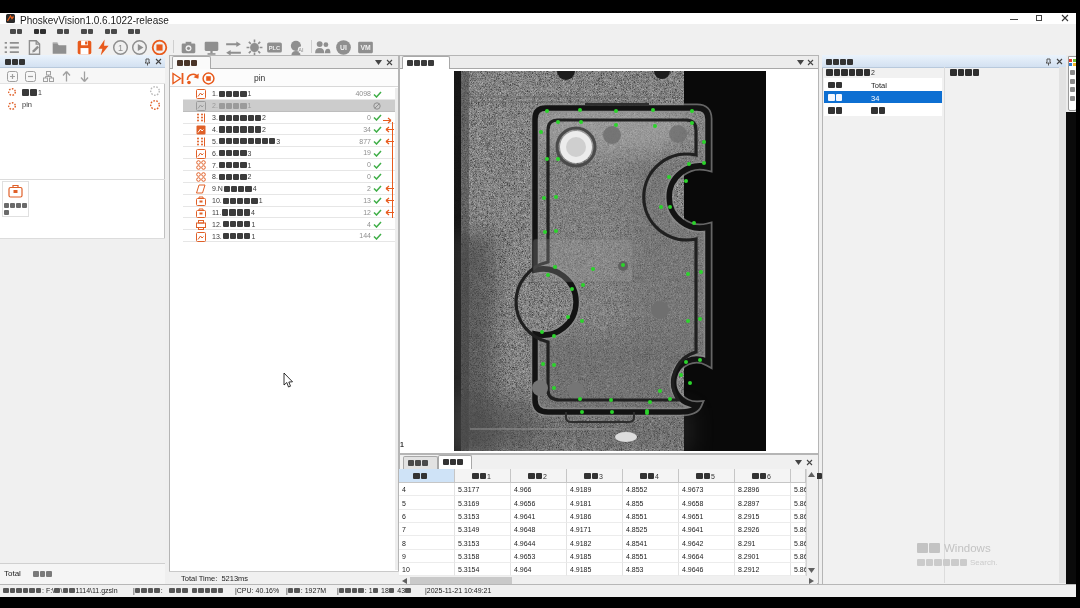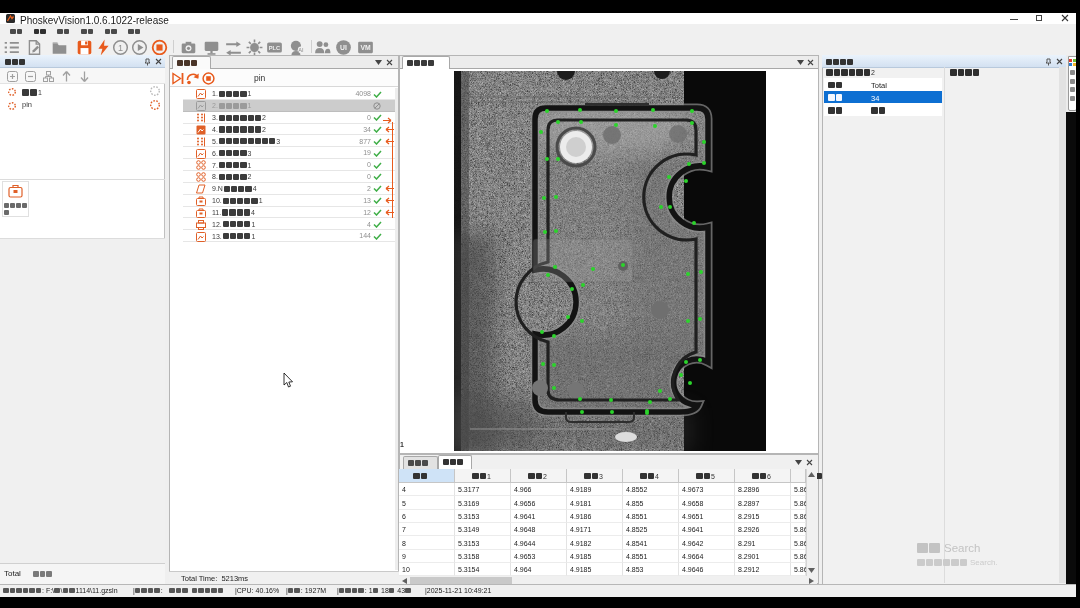--- a/index.html
+++ b/index.html
@@ -904,21 +904,21 @@
     <i style="display:inline-block;width:6.5px;height:6.5px;background:#333;margin-right:1px;border-radius:1px;vertical-align:0px"></i>
     <i style="display:inline-block;width:6.5px;height:6.5px;background:#333;margin-right:1px;border-radius:1px;vertical-align:0px"></i>
   </div>
 <div style="position:absolute;left:871px;top:105.5px;height:10px;display:flex;align-items:center;white-space:nowrap;">
     <i style="display:inline-block;width:6.5px;height:6.5px;background:#333;margin-right:1px;border-radius:1px;vertical-align:0px"></i>
     <i style="display:inline-block;width:6.5px;height:6.5px;background:#333;margin-right:1px;border-radius:1px;vertical-align:0px"></i>
   </div>
 <div style="position:absolute;left:917px;top:541px;height:14px;display:flex;align-items:center;white-space:nowrap;">
     <i style="display:inline-block;width:10.5px;height:10.5px;background:#c3c3c3;margin-right:1.5px;border-radius:1px;vertical-align:0px"></i>
     <i style="display:inline-block;width:10.5px;height:10.5px;background:#c3c3c3;margin-right:1.5px;border-radius:1px;vertical-align:0px"></i>
-    <span style="font-size:11.5px;color:#c3c3c3;margin-left:3px">Search</span>
+    <span style="font-size:11.5px;color:#c3c3c3;margin-left:3px">Windows</span>
   </div>
 <div style="position:absolute;left:917px;top:557px;height:11px;display:flex;align-items:center;white-space:nowrap;">
     <i style="display:inline-block;width:7.5px;height:7.5px;background:#cbcbcb;margin-right:1px;border-radius:1px;vertical-align:0px"></i>
     <i style="display:inline-block;width:7.5px;height:7.5px;background:#cbcbcb;margin-right:1px;border-radius:1px;vertical-align:0px"></i>
     <span style="font-size:8px;color:#cbcbcb">​</span>
     <i style="display:inline-block;width:7.5px;height:7.5px;background:#cbcbcb;margin-right:1px;border-radius:1px;vertical-align:0px"></i>
     <i style="display:inline-block;width:7.5px;height:7.5px;background:#cbcbcb;margin-right:1px;border-radius:1px;vertical-align:0px"></i>
     <i style="display:inline-block;width:7.5px;height:7.5px;background:#cbcbcb;margin-right:1px;border-radius:1px;vertical-align:0px"></i>
     <i style="display:inline-block;width:7.5px;height:7.5px;background:#cbcbcb;margin-right:1px;border-radius:1px;vertical-align:0px"></i>
     <span style="font-size:8px;color:#cbcbcb;margin-left:2px">Search​.</span>

